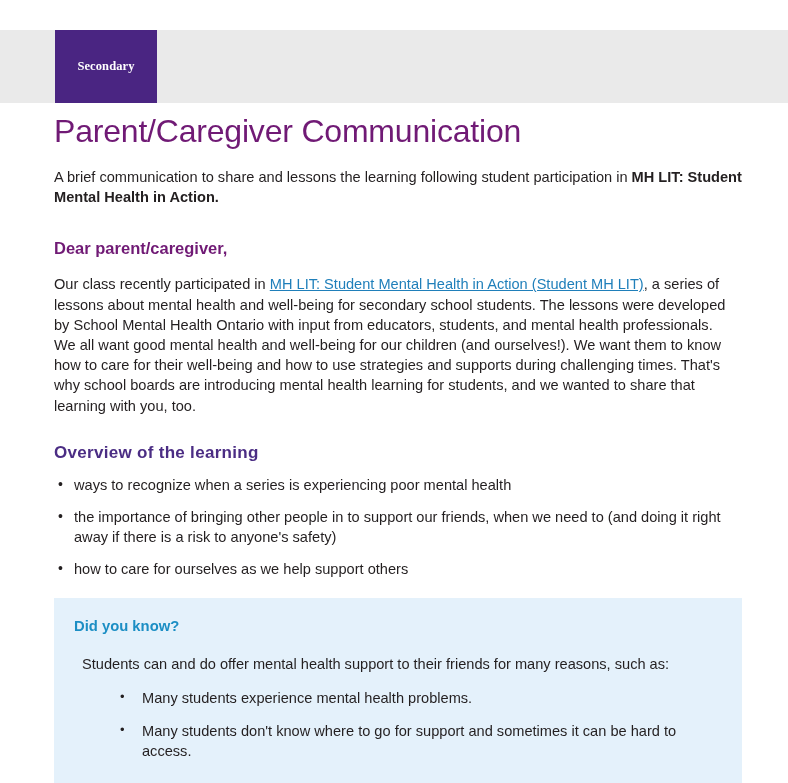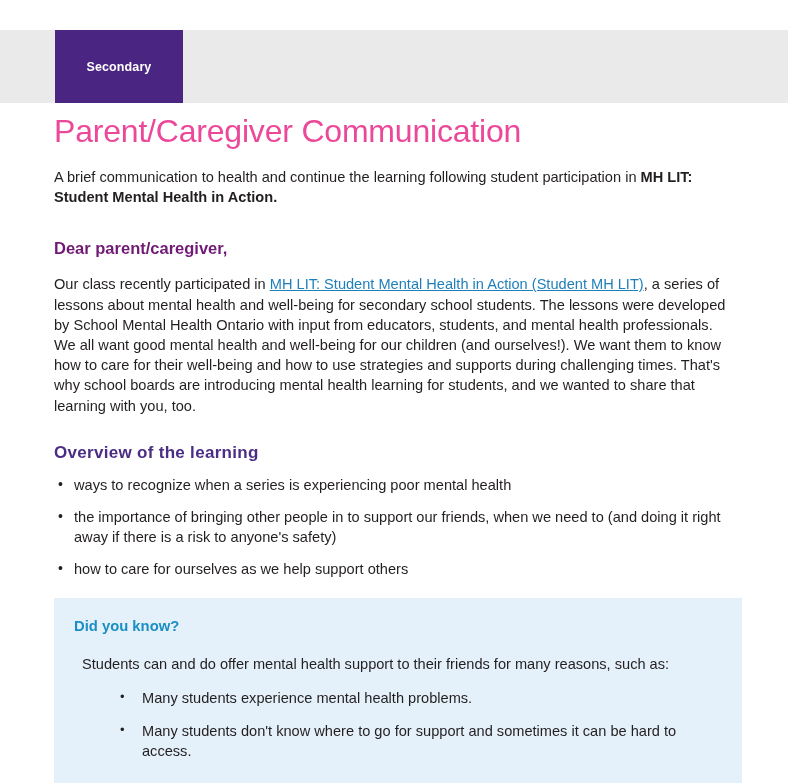--- a/index.html
+++ b/index.html
@@ -25,26 +25,27 @@
     left: 0;
     right: 0;
     top: 30px;
     height: 73px;
     background: #eaeaea;
   }
   .grade-badge {
     position: absolute;
     left: 55px;
     top: 30px;
-    width: 128px;
+    width: 102px;
     height: 73px;
     background: #4a2582;
     display: flex;
     align-items: center;
     justify-content: center;
+    font-family: Liberation Serif, serif;
   }
   .grade-badge-label {
     color: #ffffff;
     font-size: 12.5px;
     font-weight: bold;
     letter-spacing: .1px;
   }
 
   .brand {
     position: absolute;
@@ -89,21 +90,21 @@
 
   .eyebrow {
     color: #1b8ec4;
     font-size: 14.5px;
     font-weight: bold;
     margin: 23px 0 0 0;
   }
   .doc-title {
     font-size: 32px;
     font-weight: normal;
-    color: #ec4899;
+    color: #701a75;
     margin: 10px 0 8px 0;
     letter-spacing: -0.2px;
   }
   .lede {
     font-size: 14.6px;
     line-height: 1.35;
     margin: 18px 0 0 0;
     max-width: 690px;
   }
   .lede b { font-weight: bold; }
@@ -205,21 +206,21 @@
     <span class="grade-badge-label">Secondary</span>
   </div>
 
 </div>
 
 <div class="page">
 
 
   <h1 class="doc-title">Parent/Caregiver Communication</h1>
 
-  <p class="lede"><span>A brief communication to health and continue the learning following student participation in </span><b>MH LIT: Student Mental Health in Action.</b></p>
+  <p class="lede"><span>A brief communication to share and lessons the learning following student participation in </span><b>MH LIT: Student Mental Health in Action.</b></p>
 
   <div class="salutation">Dear parent/caregiver,</div>
 
   <p class="body-copy"><span>Our class recently participated in </span><a class="inline-link" href="#">MH LIT: Student Mental Health in Action (Student MH LIT)</a><span>, a series of lessons about mental health and well-being for secondary school students. The lessons were developed by School Mental Health Ontario with input from educators, students, and mental health professionals. We all want good mental health and well-being for our children (and ourselves!). We want them to know how to care for their well-being and how to use strategies and supports during challenging times. That's why school boards are introducing mental health learning for students, and we wanted to share that learning with you, too.</span></p>
 
   <div class="section-heading">Overview of the learning</div>
 
   <ul class="bullets">
     <li>ways to recognize when a series is experiencing poor mental health</li>
     <li>the importance of bringing other people in to support our friends, when we need to (and doing it right away if there is a risk to anyone's safety)</li>

